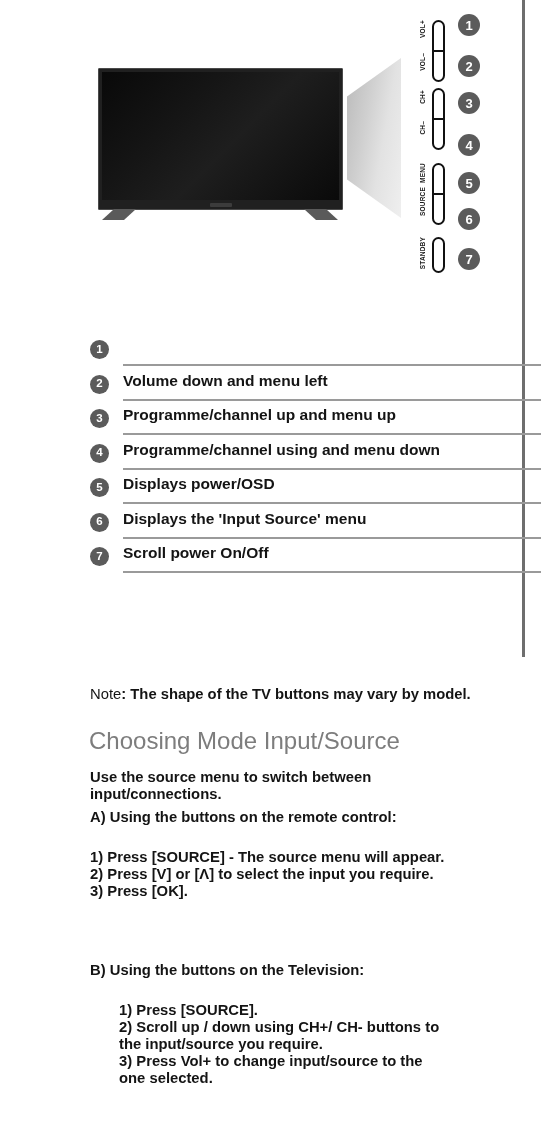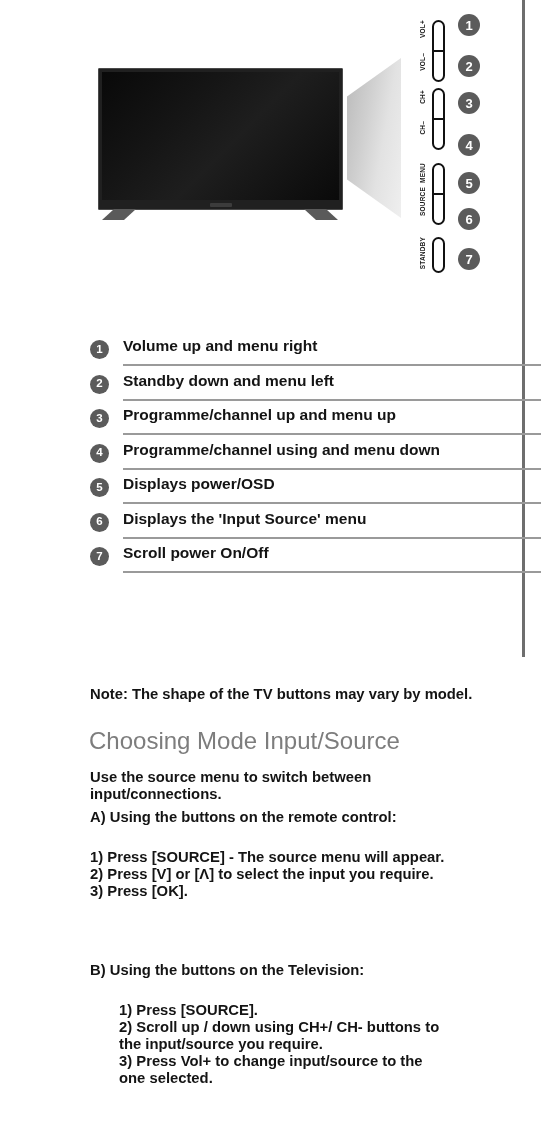--- a/index.html
+++ b/index.html
@@ -203,21 +203,21 @@
   
   .note {
     position: absolute;
     left: 90px;
     top: 686px;
     font-size: 14.8px;
     font-weight: 600;
     color: #141414;
     white-space: nowrap;
   }
-  .note b { font-weight: bold; }
+  .note b { font-weight: normal; }
 
   .section-title {
     position: absolute;
     left: 89px;
     top: 727px;
     font-size: 24px;
     font-weight: normal;
     color: #7d7d7d;
     white-space: nowrap;
   }
@@ -301,27 +301,26 @@
     </div>
     <div class="numdot" style="left:53px; top:248px;">7</div>
 
   </div>
 </div>
 
 <div class="legend">
 
   <div class="legend-row">
     <div class="legend-dot">1</div>
-    <div class="legend-text">Volume up and menu right</div>
     <div class="legend-rule" style="width:465px;"></div>
   </div>
 
   <div class="legend-row">
     <div class="legend-dot">2</div>
-    <div class="legend-text">Standby down and menu left</div>
+    <div class="legend-text">Volume down and menu left</div>
     <div class="legend-rule" style="width:465px;"></div>
   </div>
 
   <div class="legend-row">
     <div class="legend-dot">3</div>
     <div class="legend-text">Programme/channel up and menu up</div>
     <div class="legend-rule" style="width:465px;"></div>
   </div>
 
   <div class="legend-row">

